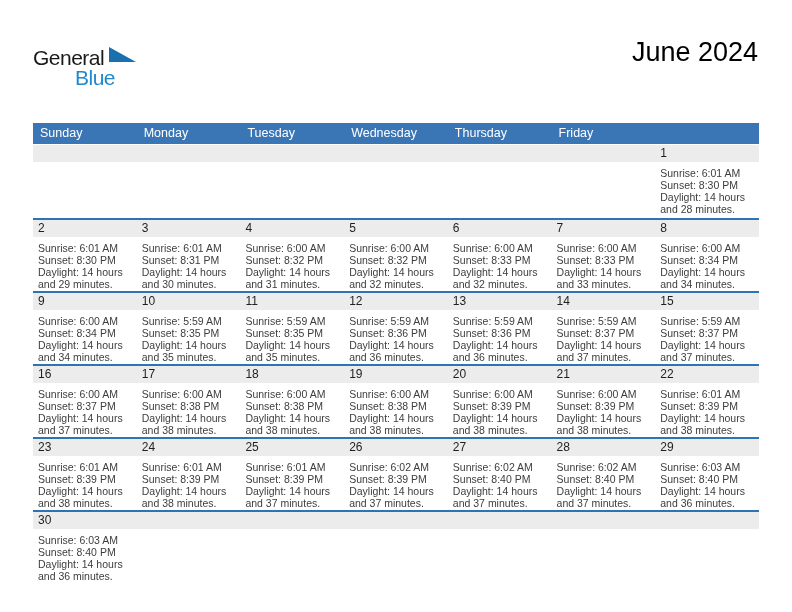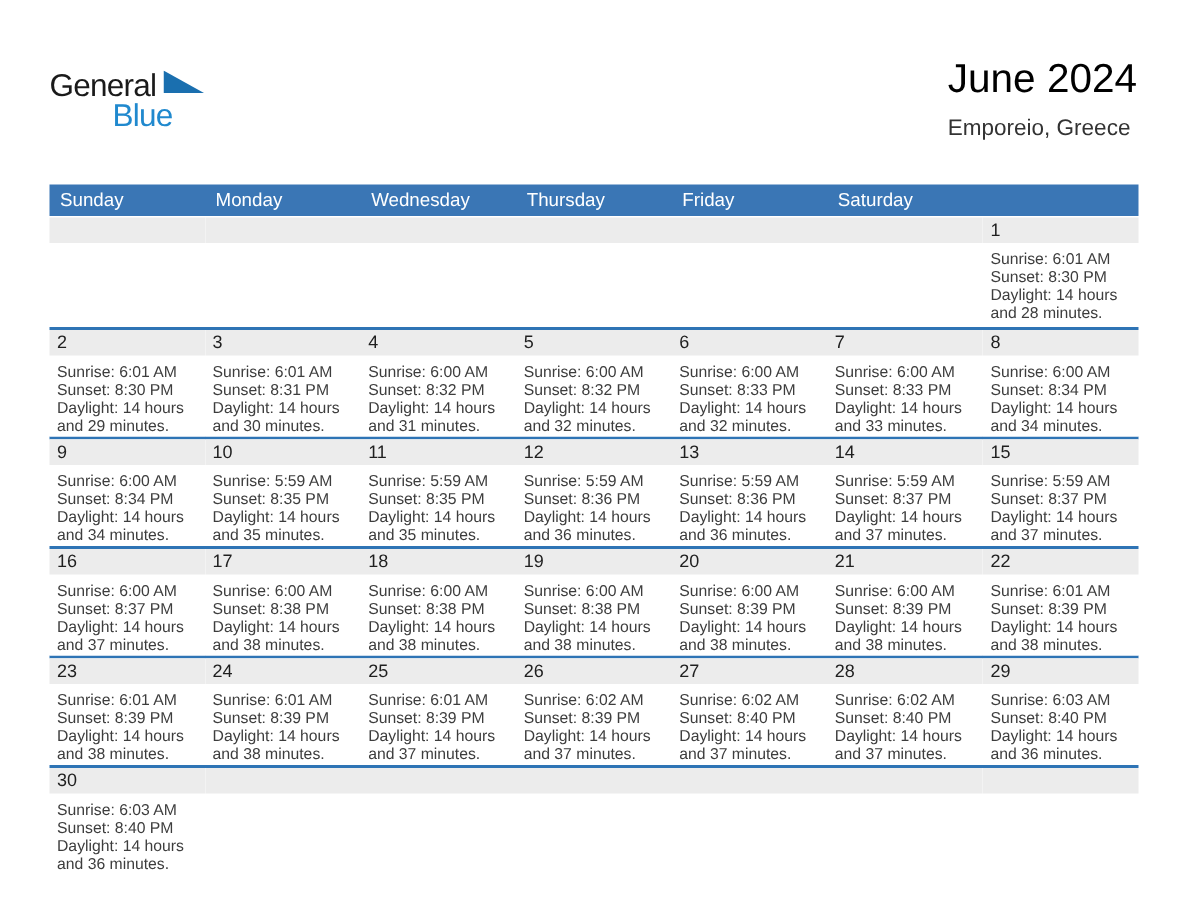--- a/index.html
+++ b/index.html
@@ -71,32 +71,31 @@
       <span class="logo-general">General</span>
       <span class="logo-triangle">
         <svg width="27" height="17" viewBox="0 0 27 17">
             <polygon points="0,0 27,15 0,15" fill="#1a6faf"></polygon>
           </svg>
       </span>
       <span class="logo-blue">Blue</span>
     </div>
     <div class="title-block">
       <div class="cal-title">June 2024</div>
-      <div class="cal-subtitle">Emporeio, Greece</div>
     </div>
   </div>
 
   <div class="calendar">
     <div class="dow-header">
       <div class="dow-cell">Sunday</div>
       <div class="dow-cell">Monday</div>
+      <div class="dow-cell">Tuesday</div>
       <div class="dow-cell">Wednesday</div>
       <div class="dow-cell">Thursday</div>
       <div class="dow-cell">Friday</div>
-      <div class="dow-cell">Saturday</div>
     </div>
     <div class="grid">
         <div class="week-row">
           <div class="day-cell">
             <div class="day-num"></div>
           </div>
           <div class="day-cell">
             <div class="day-num"></div>
           </div>
           <div class="day-cell">

